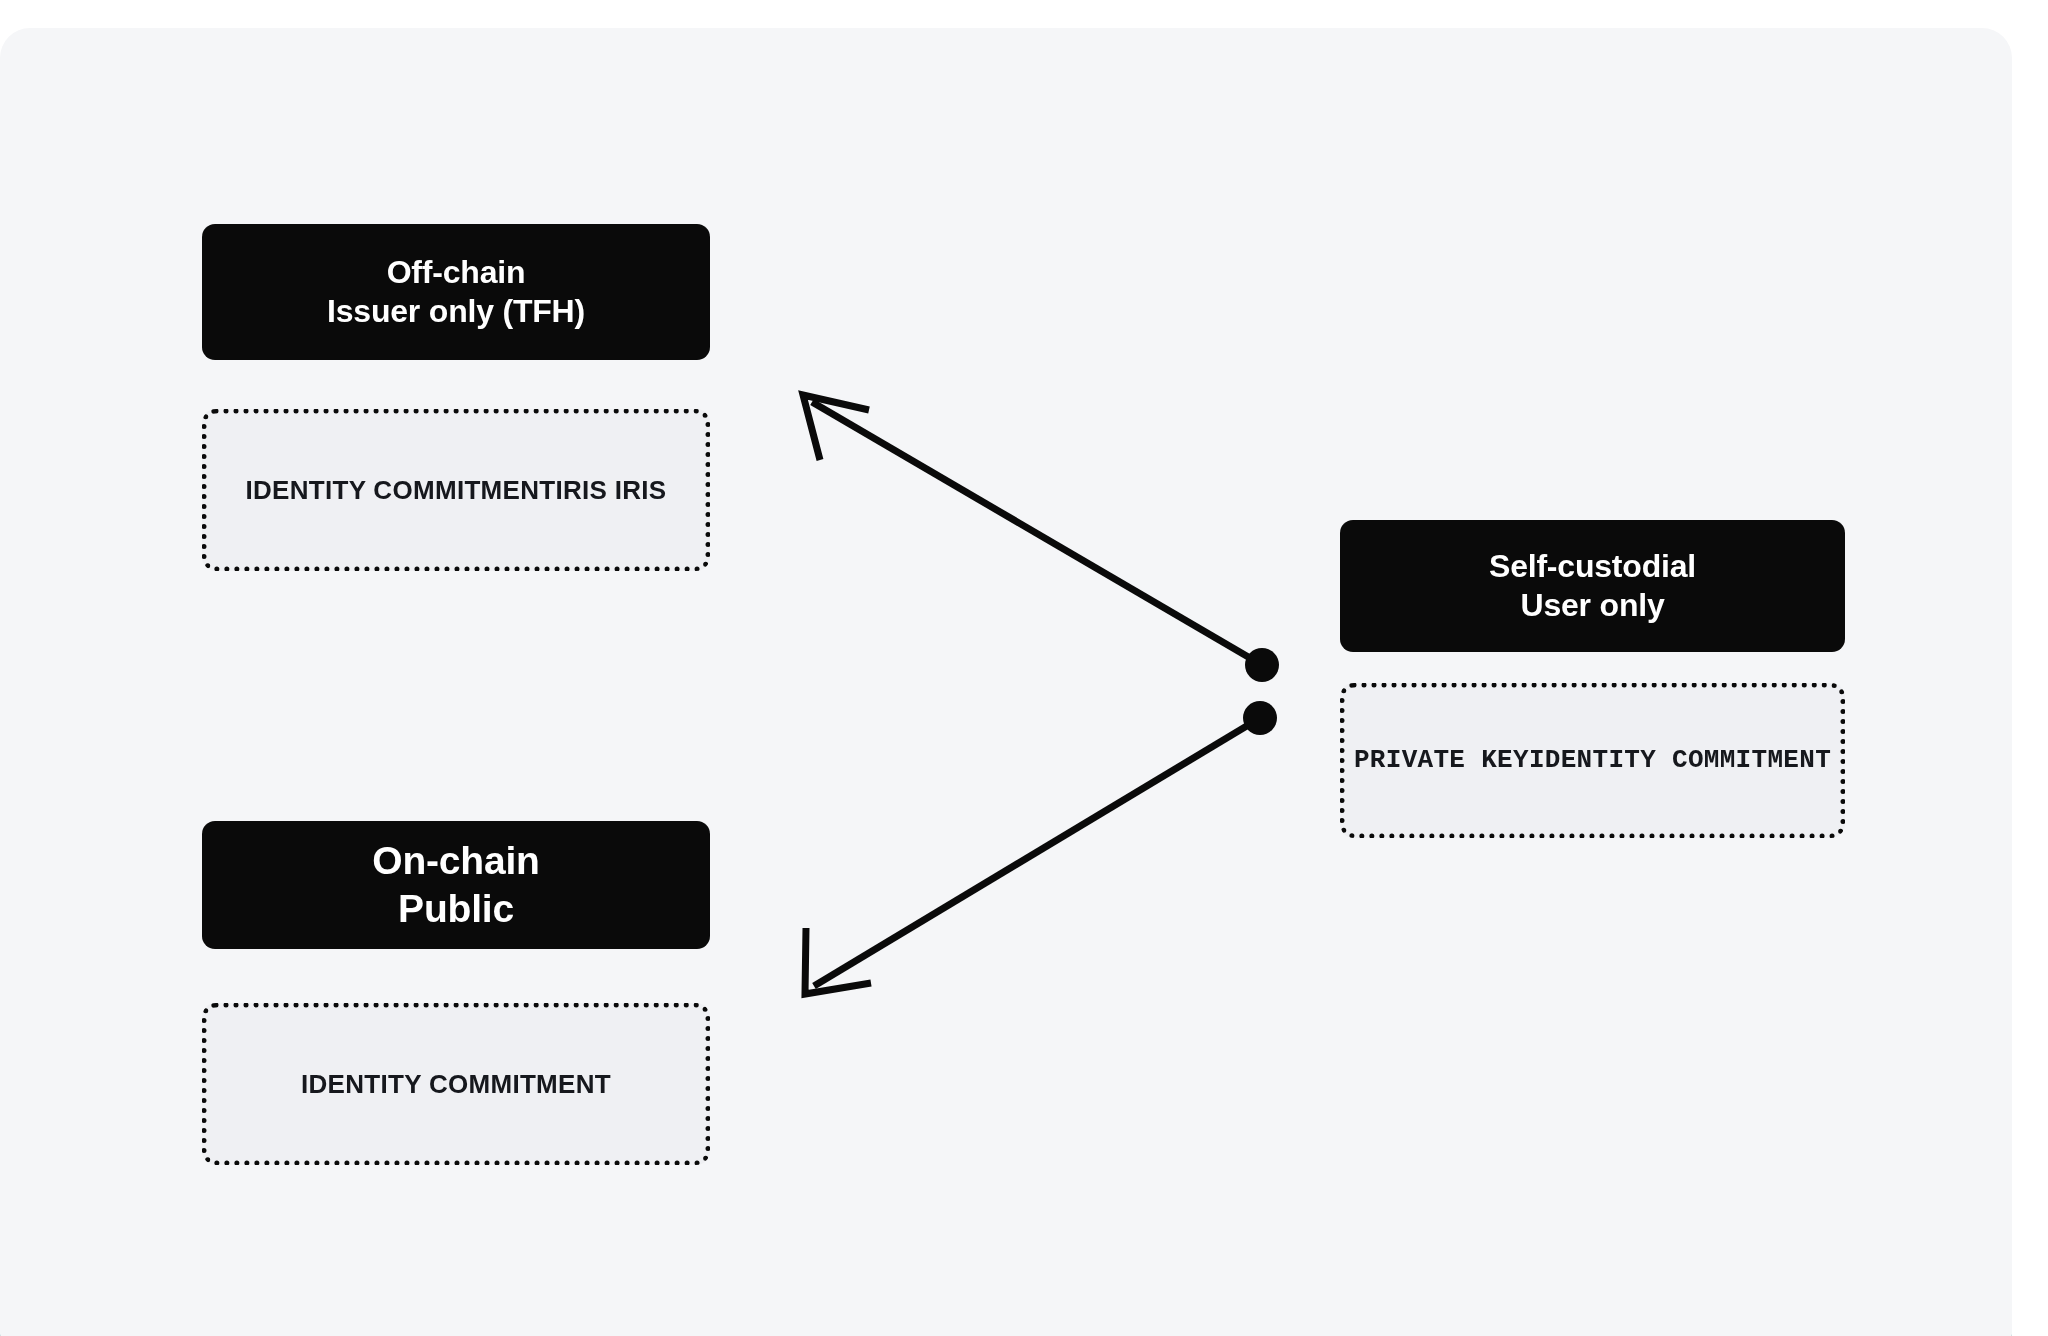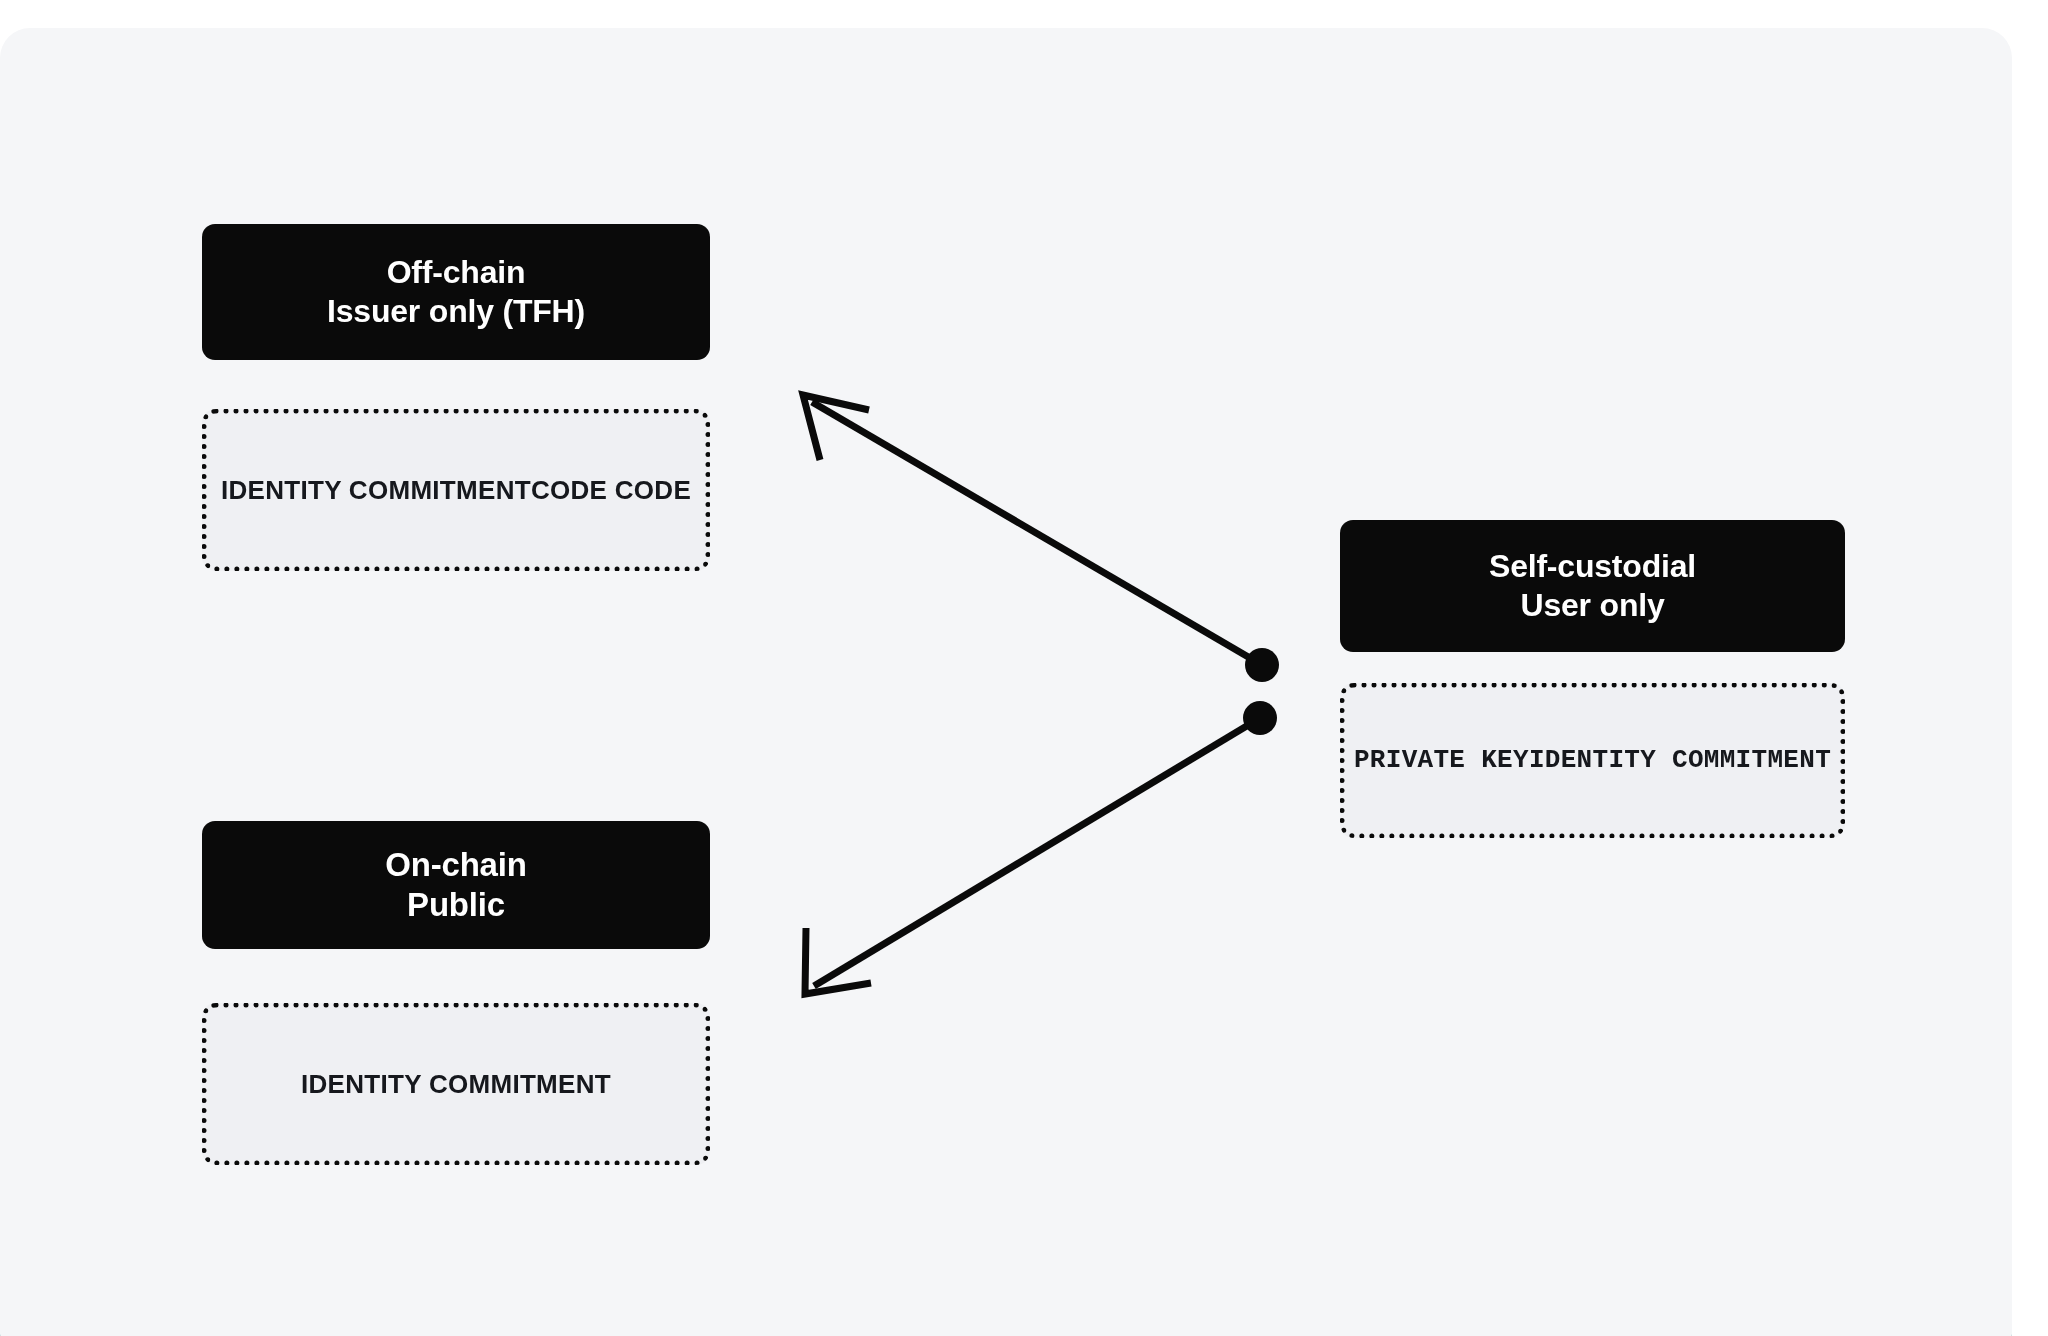--- a/index.html
+++ b/index.html
@@ -68,21 +68,21 @@
     line-height: 1.33;
     white-space: nowrap;
     font-size: 26px;
     letter-spacing: 0.3px;
   }
 
   
   #box-offchain      { left: 202px;  top: 196px;  width: 508px; height: 136px; font-size: 32px; }
   #box-offchain-data { left: 202px;  top: 381px;  width: 508px; height: 162px; }
 
-  #box-onchain       { left: 202px;  top: 793px;  width: 508px; height: 128px; font-size: 33px; }
+  #box-onchain       { left: 202px;  top: 793px;  width: 508px; height: 128px; font-size: 39px; }
   #box-onchain-data  { left: 202px;  top: 975px;  width: 508px; height: 162px; }
 
   #box-selfcustodial { left: 1340px; top: 492px;  width: 505px; height: 132px; font-size: 32px; }
   #box-self-data     { left: 1340px; top: 655px;  width: 505px; height: 155px; font-family: Liberation Mono, monospace; }
 
   
   #arrows {
     position: absolute;
     left: 0; top: 0;
     width: 2048px;
@@ -110,21 +110,21 @@
     </g>
   </svg>
 
   <div id="box-offchain" class="node-solid">
     <span class="line">Off-chain</span>
     <span class="line">Issuer only (TFH)</span>
   </div>
 
   <div id="box-offchain-data" class="node-dotted">
     <span class="line">IDENTITY COMMITMENT</span>
-    <span class="line">CODE CODE</span>
+    <span class="line">IRIS IRIS</span>
   </div>
 
   <div id="box-onchain" class="node-solid">
     <span class="line">On-chain</span>
     <span class="line">Public</span>
   </div>
 
   <div id="box-onchain-data" class="node-dotted">
     <span class="line">IDENTITY COMMITMENT</span>
   </div>

